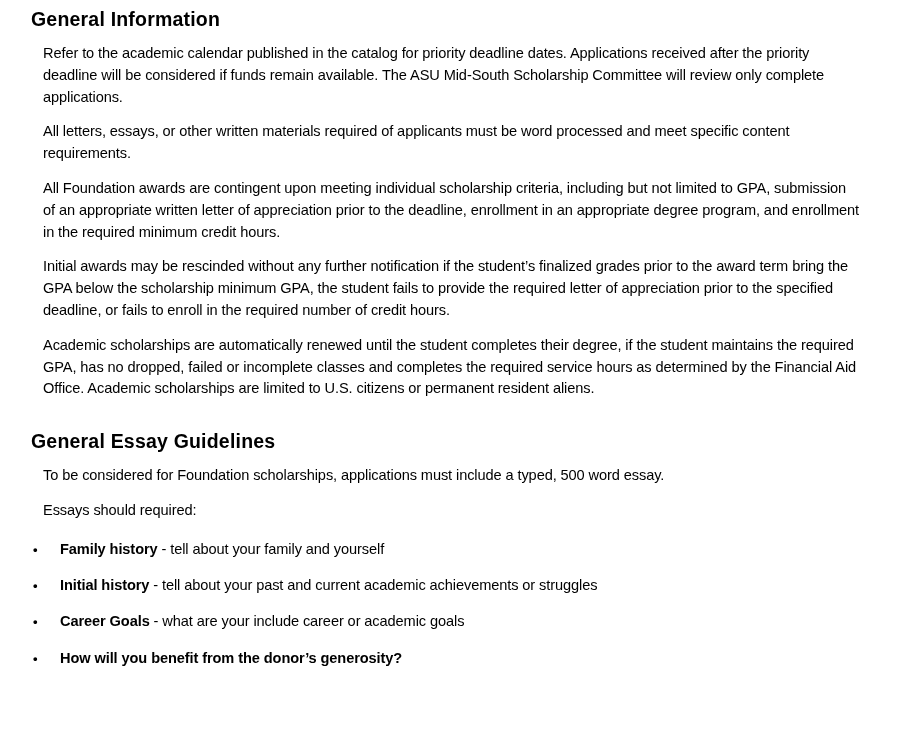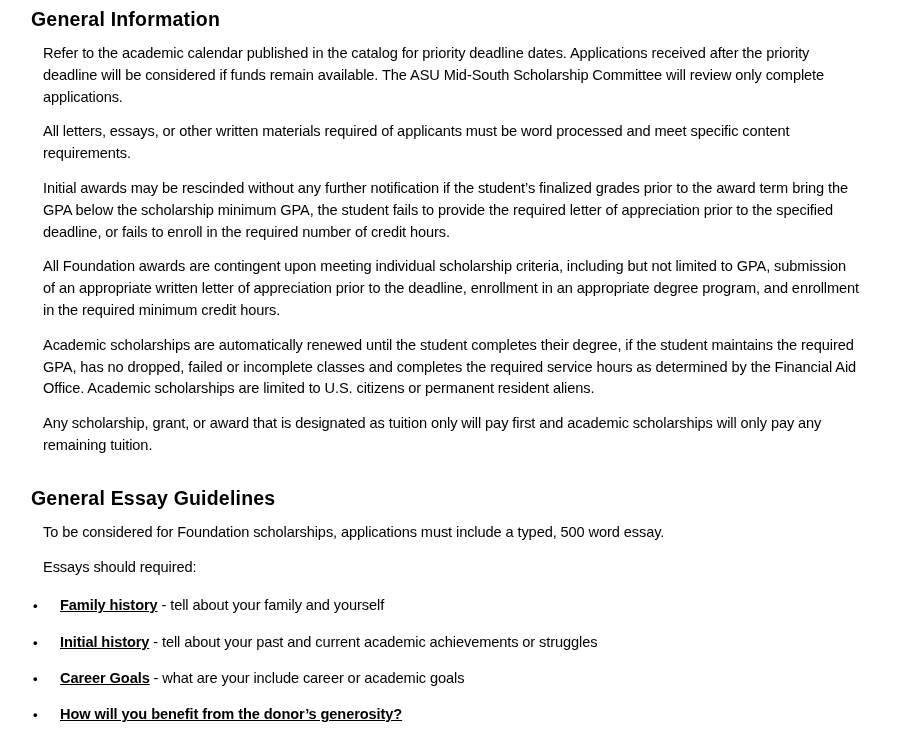--- a/index.html
+++ b/index.html
@@ -53,42 +53,40 @@
   }
   .bullet-glyph {
     position: absolute;
     left: 2px;
     top: 0;
     font-weight: bold;
     font-size: 13px;
   }
   .bullet-term {
     font-weight: bold;
-    text-decoration: underline;
   }
 </style>
 </head>
 <body>
 
 <div class="doc">
 
   <h1 class="section-heading">General Information</h1>
 
   <p class="body-para">Refer to the academic calendar published in the catalog for priority deadline dates. Applications received after the priority deadline will be considered if funds remain available. The ASU Mid-South Scholarship Committee will review only complete applications.</p>
 
   <p class="body-para">All letters, essays, or other written materials required of applicants must be word processed and meet specific content requirements.</p>
 
+  <p class="body-para">All Foundation awards are contingent upon meeting individual scholarship criteria, including but not limited to GPA, submission of an appropriate written letter of appreciation prior to the deadline, enrollment in an appropriate degree program, and enrollment in the required minimum credit hours.</p>
+
   <p class="body-para">Initial awards may be rescinded without any further notification if the student’s finalized grades prior to the award term bring the GPA below the scholarship minimum GPA, the student fails to provide the required letter of appreciation prior to the specified deadline, or fails to enroll in the required number of credit hours.</p>
-
-  <p class="body-para">All Foundation awards are contingent upon meeting individual scholarship criteria, including but not limited to GPA, submission of an appropriate written letter of appreciation prior to the deadline, enrollment in an appropriate degree program, and enrollment in the required minimum credit hours.</p>
 
   <p class="body-para">Academic scholarships are automatically renewed until the student completes their degree, if the student maintains the required GPA, has no dropped, failed or incomplete classes and completes the required service hours as determined by the Financial Aid Office. Academic scholarships are limited to U.S. citizens or permanent resident aliens.</p>
 
 
-  <p class="body-para">Any scholarship, grant, or award that is designated as tuition only will pay first and academic scholarships will only pay any remaining tuition.</p>
 
   <h1 class="section-heading second">General Essay Guidelines</h1>
 
   <p class="body-para">To be considered for Foundation scholarships, applications must include a typed, 500 word essay.</p>
 
   <p class="body-para">Essays should required:</p>
 
   <ul class="essay-list">
     <li>
       <span class="bullet-glyph">•</span><span class="bullet-term">Family history</span><span class="bullet-rest"> - tell about your family and yourself</span>

